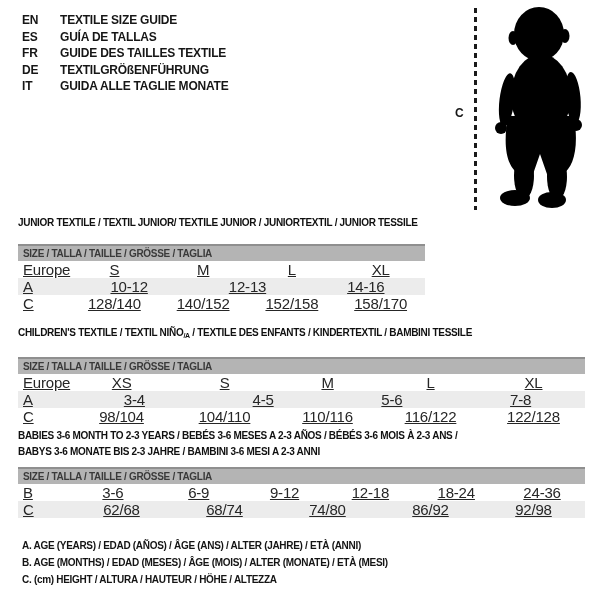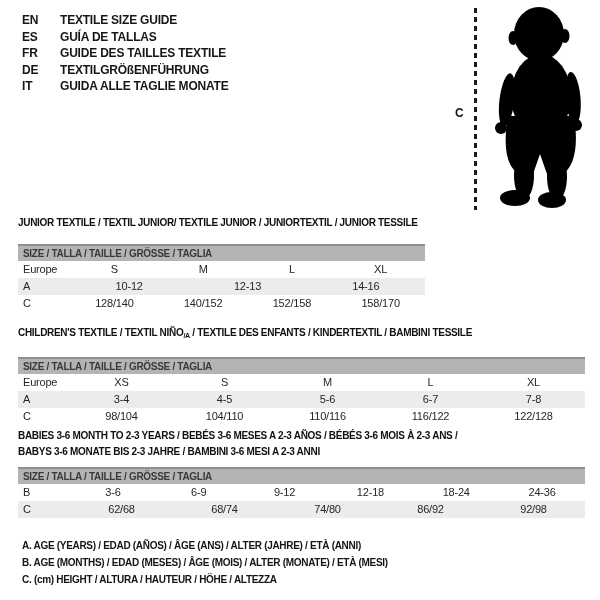--- a/index.html
+++ b/index.html
@@ -29,21 +29,21 @@
   
   .section { position:absolute; left:18px; }
   .sec-title { font-size:10px; font-weight:bold; letter-spacing:-0.3px; color:#101010; line-height:16px; white-space:nowrap; }
   .size-table { margin-top:13px; }
   .thead {
     height:17px; line-height:15px;
     background:#b4b4b4; border-top:2px solid #8f8f8f;
     font-size:10px; font-weight:bold; letter-spacing:-0.3px; color:#3a3a3a;
     padding-left:5px;
   }
-  .trow { display:flex; height:17px; line-height:17px; font-size:11px; letter-spacing:-0.2px; color:#262626; }
+  .trow { display:flex; height:17px; line-height:17px; font-size:15px; letter-spacing:-0.2px; color:#262626;text-decoration:underline; }
   .trow.shaded { background:#ececec; }
   .tlabel { flex:0 0 52px; padding-left:5px; text-align:left; }
   .tcell { flex:1 1 0; text-align:center; }
   sub.small-sub { font-size:7px; vertical-align:-2px; }
 
   
   .footnotes { position:absolute; left:22px; top:537px; }
   .footnote { font-size:10px; font-weight:bold; letter-spacing:-0.3px; line-height:17px; color:#141414; white-space:nowrap; }
 </style>
 </head>
@@ -131,21 +131,20 @@
         <div class="tcell">S</div>
         <div class="tcell">M</div>
         <div class="tcell">L</div>
         <div class="tcell">XL</div>
       </div>
       <div class="trow shaded">
         <div class="tlabel">A</div>
         <div class="tcell">3-4</div>
         <div class="tcell">4-5</div>
         <div class="tcell">5-6</div>
-        <div class="tcell">6-7</div>
         <div class="tcell">7-8</div>
       </div>
       <div class="trow">
         <div class="tlabel">C</div>
         <div class="tcell">98/104</div>
         <div class="tcell">104/110</div>
         <div class="tcell">110/116</div>
         <div class="tcell">116/122</div>
         <div class="tcell">122/128</div>
       </div>

